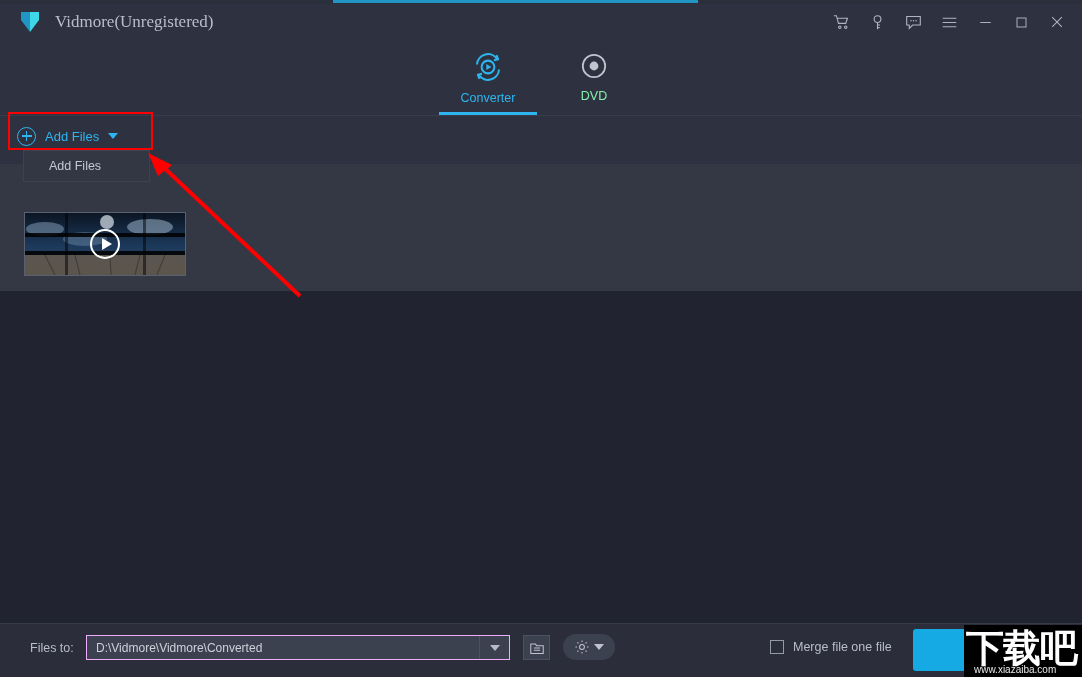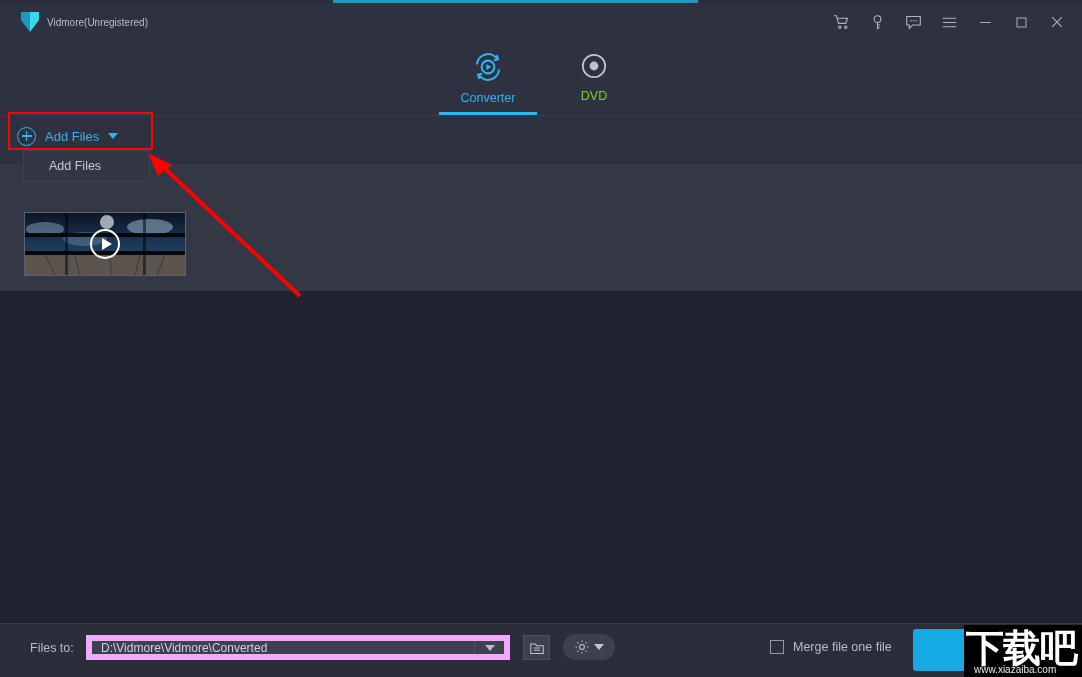--- a/index.html
+++ b/index.html
@@ -16,39 +16,39 @@
   
   .top-strip { position:absolute; top:0; left:0; width:1082px; height:4px; background:#2b2f3c; }
   .top-strip .tabline { position:absolute; left:333px; top:0px; width:365px; height:3px; background:#2196c4; }
 
   
   .titlebar {
     position: absolute; top: 4px; left: 0; width: 1082px; height: 36px;
     background: #2e3240; display: flex; align-items: center;
   }
   .logo { margin-left: 17px; width: 26px; height: 26px; position: relative; }
-  .app-title { margin-left: 4px; font-size: 10px; color: #b9bdc9; }
+  .app-title { margin-left: 12px; font-size: 17px; color: #b9bdc9; font-family: Liberation Serif, serif; }
   .win-icons { position: absolute; right: 8px; top: 0; height: 36px; display: flex; align-items: center; gap: 2px; }
   .wicon {
     width: 34px; height: 30px; display: flex; align-items: center; justify-content: center;
     color: #b0b4bf; cursor: pointer;
   }
 
   
   .navbar {
     position: absolute; top: 40px; left: 0; width: 1082px; height: 76px;
     background: #2e3240; display: flex; justify-content: center; align-items: flex-start;
     border-bottom: 1px solid #383d4b;
   }
   .navtab {
     width: 106px; height: 75px; display: flex; flex-direction: column;
     align-items: center; justify-content: flex-start; padding-top: 10px;
     cursor: pointer; position: relative;
   }
-  .navtab .nlabel { font-size: 12.5px; margin-top: 7px; color: #84cc16; }
+  .navtab .nlabel { font-size: 12.5px; margin-top: 7px; color: #86efac; }
   .navtab.active .nlabel { color: #2eb5ef; }
   .navtab.active::after {
     content: ""; position: absolute; bottom: 0; left: 4px; right: 4px;
     height: 3px; background: #2eb5ef;
   }
 
   
   .toolbar {
     position: absolute; top: 116px; left: 0; width: 1082px; height: 40px;
     background: #2e3240;
@@ -156,21 +156,21 @@
   .edge-ic { color: #9499a6; cursor: pointer; }
 
   
   .mainarea { position: absolute; top: 291px; left: 0; width: 1082px; height: 332px; background: #212430; }
 
   
   .bottombar { position: absolute; top: 623px; left: 0; width: 1082px; height: 54px; background: #2b2e3a; border-top: 1px solid #363b49; }
   .saveto-label { position: absolute; left: 30px; top: 641px; font-size: 12.5px; color: #b9bdc9; }
   .path-field {
     position: absolute; left: 86px; top: 635px; width: 424px; height: 25px;
-    background: #3c414f; border: 6px solid #f0abfc; display: flex; align-items: center;
+    background: #3c414f; border: 1px solid #f0abfc; display: flex; align-items: center;
   }
   .path-text { padding-left: 9px; font-size: 12px; color: #cdd1db; flex: 1; }
   .path-caret-box { width: 30px; height: 100%; border-left: 1px solid #4b5161; display: flex; align-items: center; justify-content: center; cursor: pointer; }
   .path-caret { width:0;height:0;border-left:5px solid transparent;border-right:5px solid transparent;border-top:6px solid #b7bbc6; }
   .folder-btn {
     position: absolute; left: 523px; top: 635px; width: 27px; height: 25px;
     background: #3c414f; border: 1px solid #4b5161; display: flex; align-items: center; justify-content: center; cursor: pointer;
   }
   .gear-btn {
     position: absolute; left: 563px; top: 634px; width: 52px; height: 26px;

